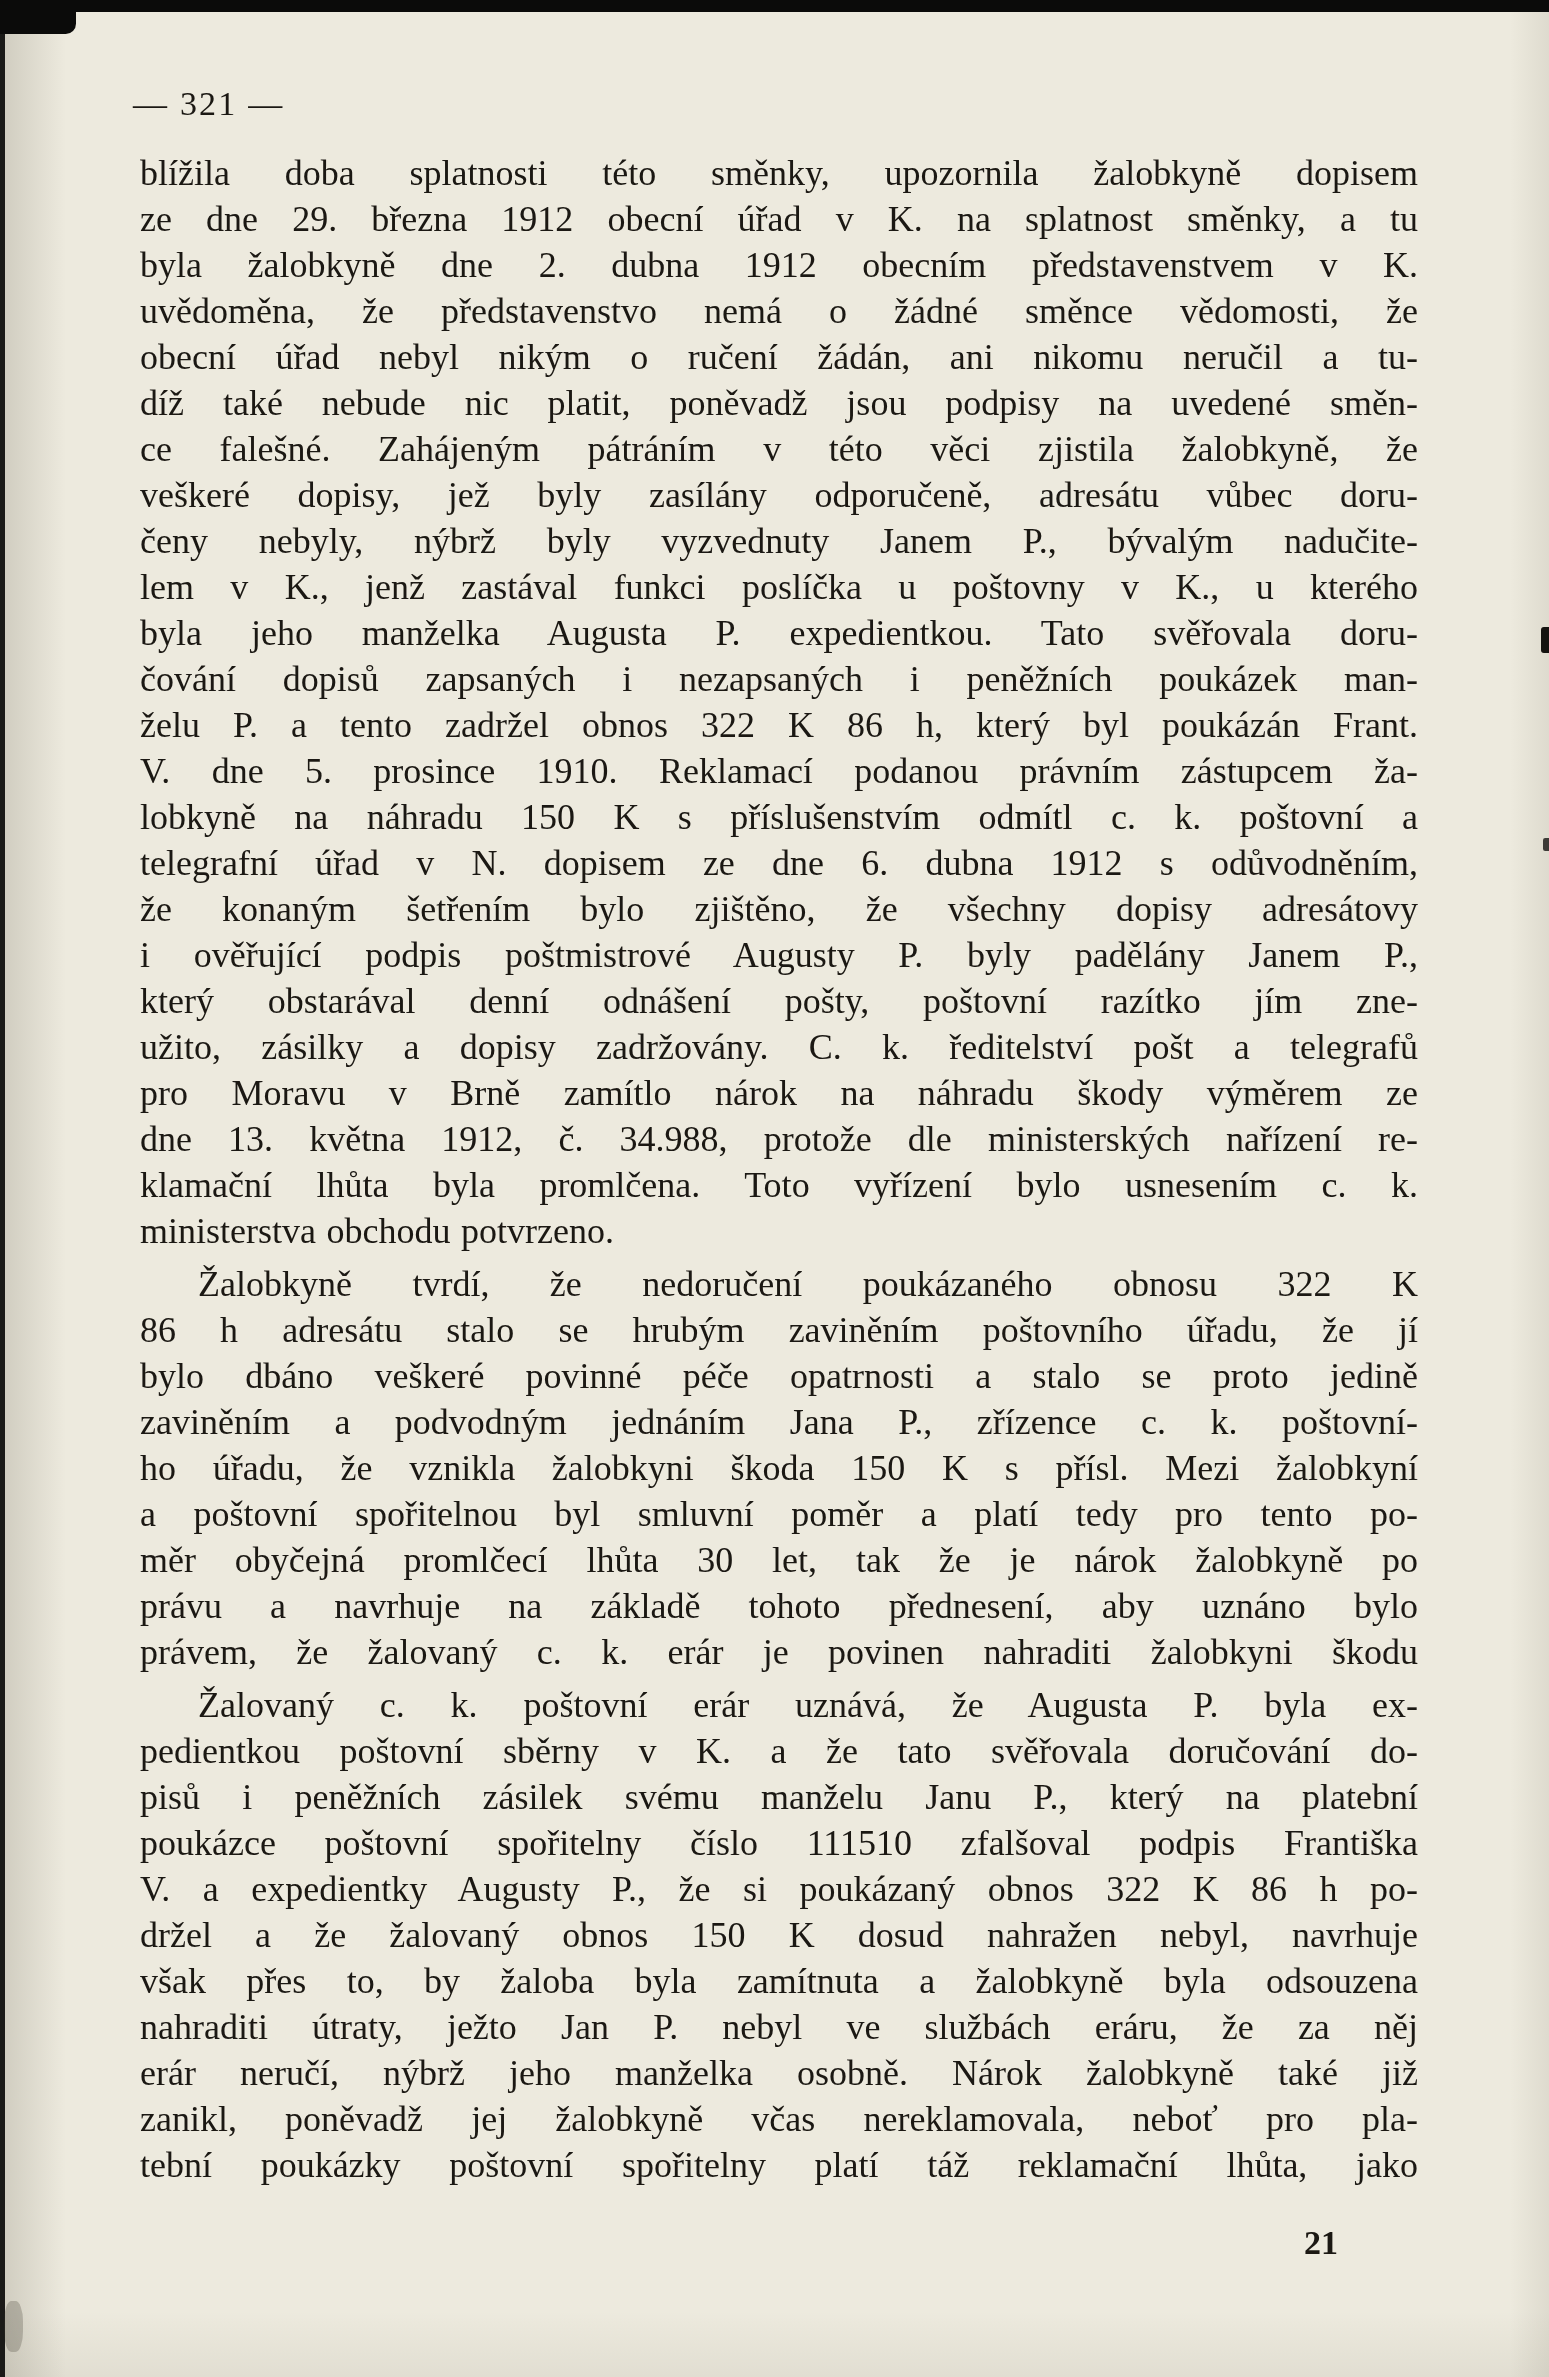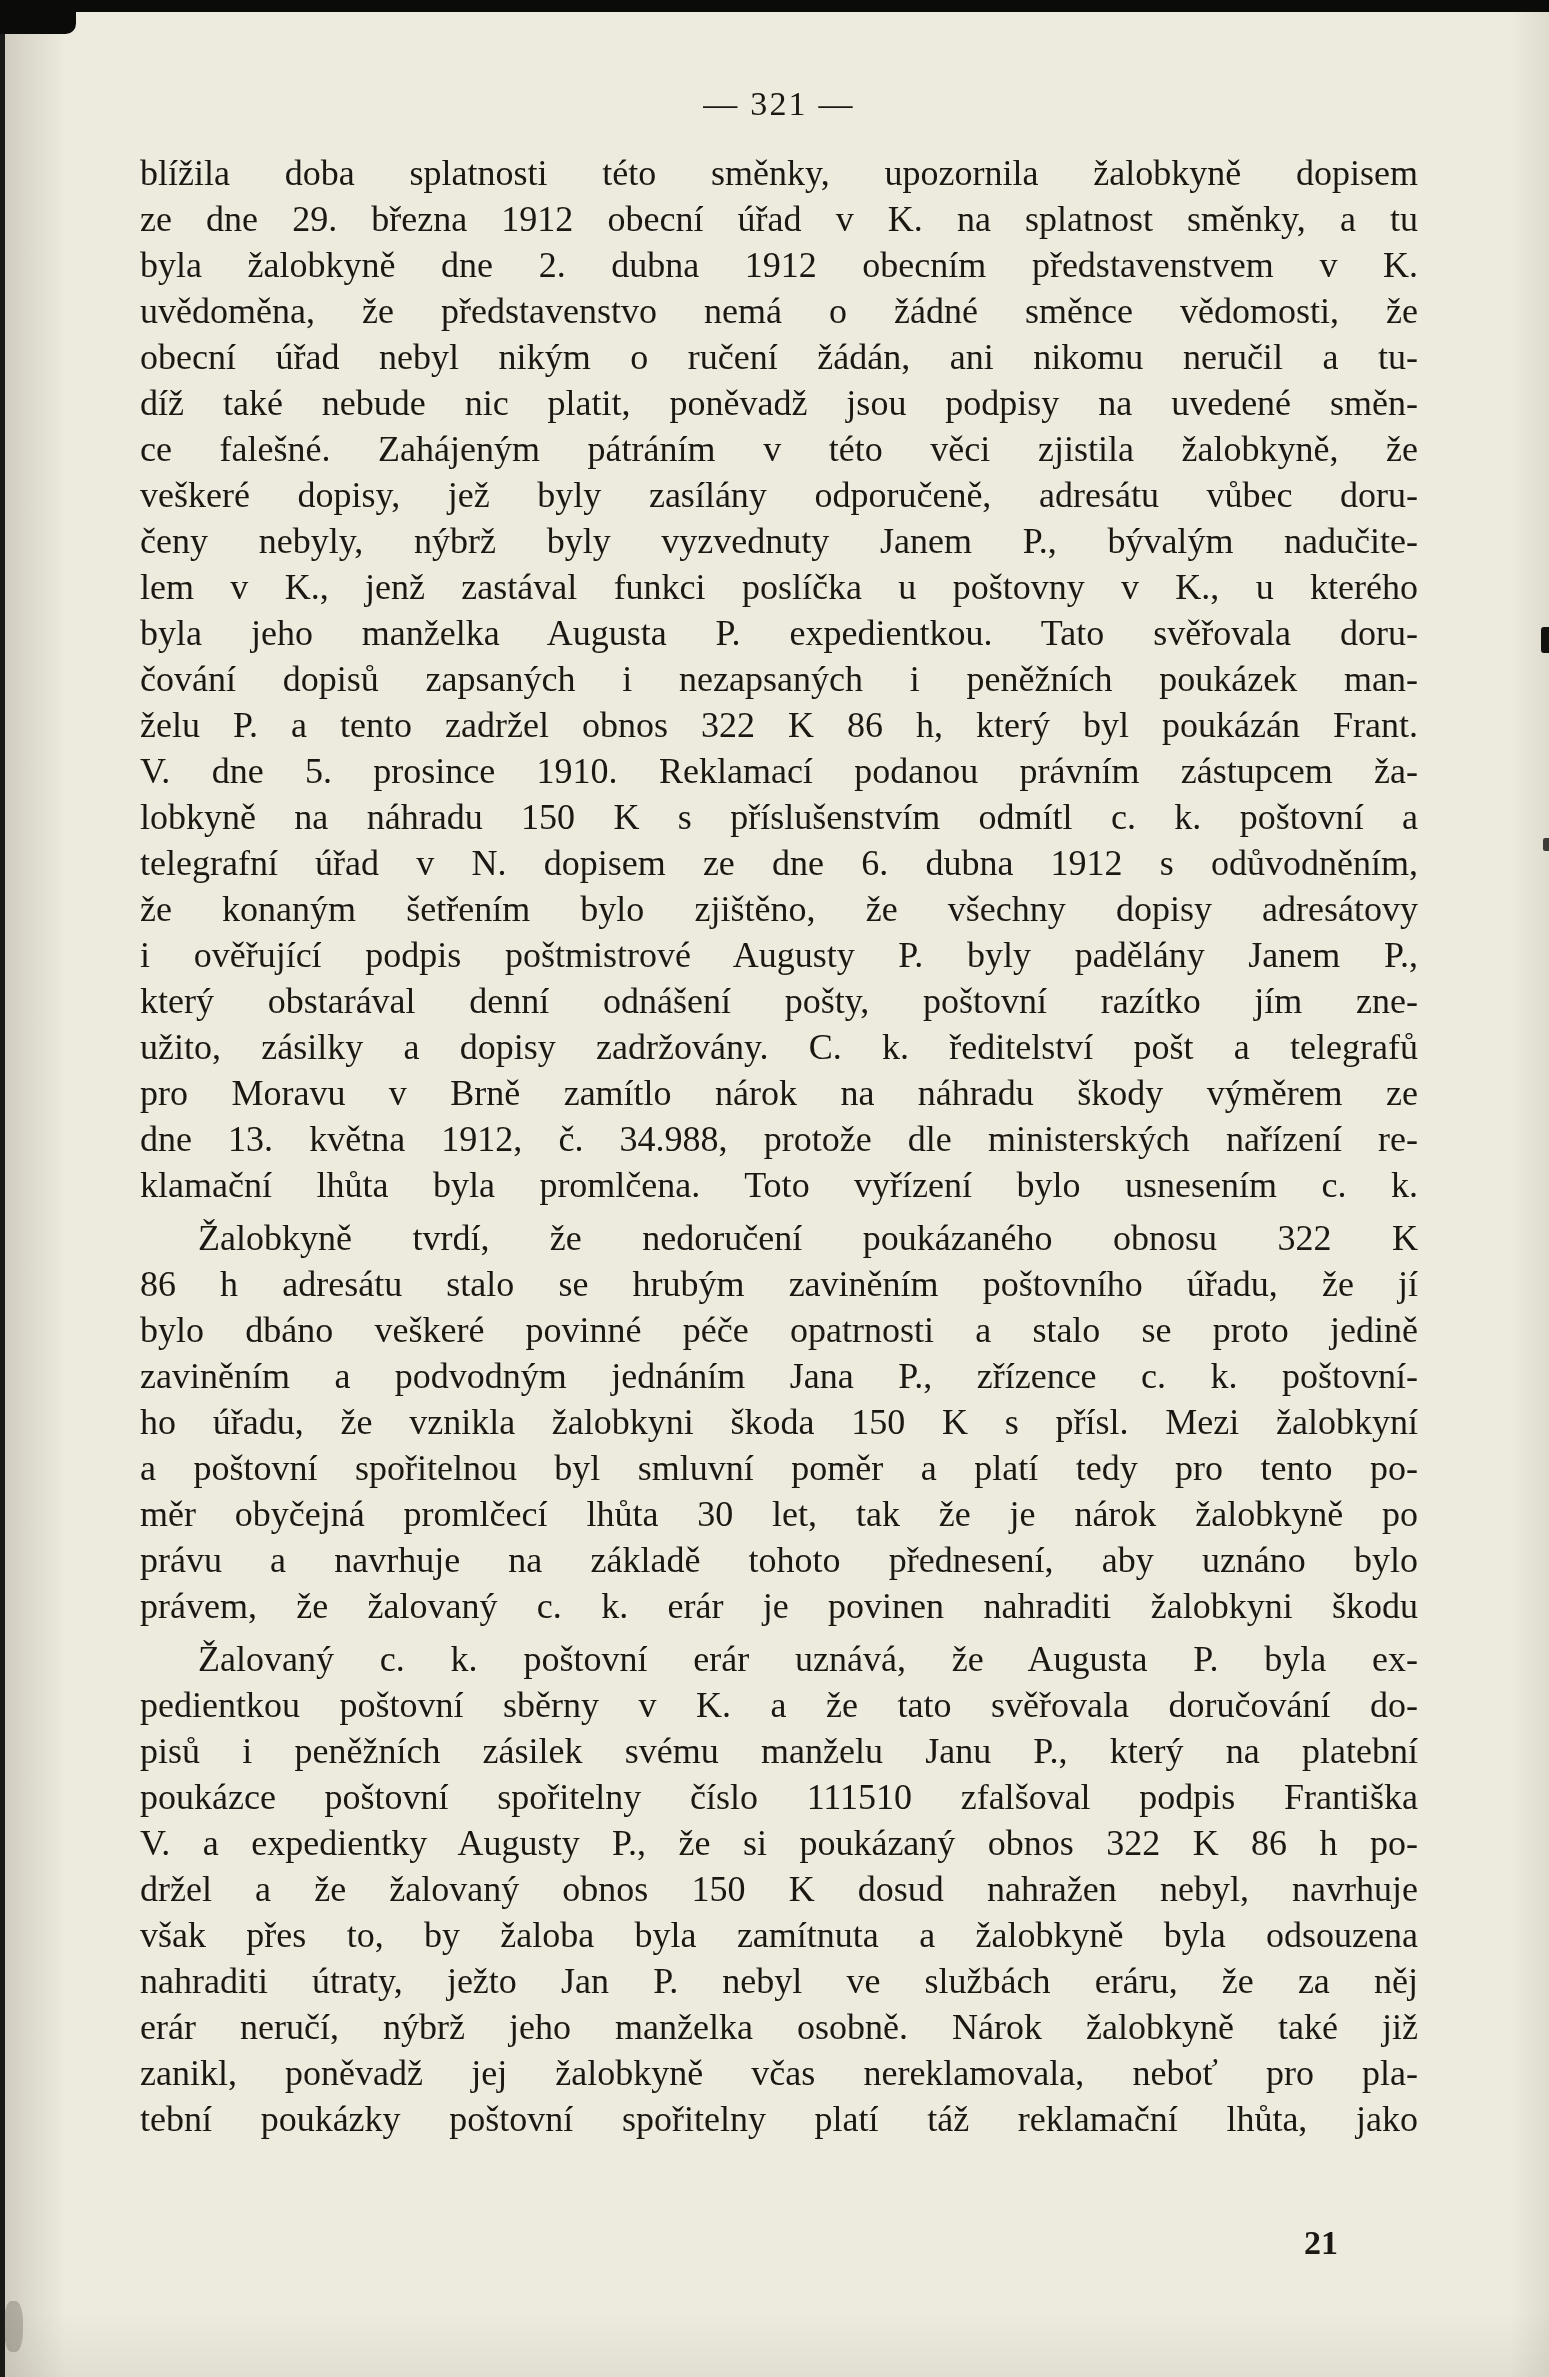--- a/index.html
+++ b/index.html
@@ -57,21 +57,20 @@
     width: 19px; height: 51px;
     background: rgba(60,56,45,0.25);
     border-radius: 40%;
   }
 
   
   .header {
     position: absolute;
     top: 85px; left: 133px;
     width: 1292px;
-    text-align: center;
     font-size: 34px;
     letter-spacing: 2.2px;
     white-space: pre;
   }
   .body-text {
     position: absolute;
     top: 143px; left: 133px;
     width: 1292px;
     font-size: 36px;
     line-height: 46px;
@@ -132,20 +131,21 @@
 V. dne 5. prosince 1910. Reklamací podanou právním zástupcem ža-
 lobkyně na náhradu 150 K s příslušenstvím odmítl c. k. poštovní a
 telegrafní úřad v N. dopisem ze dne 6. dubna 1912 s odůvodněním,
 že konaným šetřením bylo zjištěno, že všechny dopisy adresátovy
 i ověřující podpis poštmistrové Augusty P. byly padělány Janem P.,
 který obstarával denní odnášení pošty, poštovní razítko jím zne-
 užito, zásilky a dopisy zadržovány. C. k. ředitelství pošt a telegrafů
 pro Moravu v Brně zamítlo nárok na náhradu škody výměrem ze
 dne 13. května 1912, č. 34.988, protože dle ministerských nařízení re-
 klamační lhůta byla promlčena. Toto vyřízení bylo usnesením c. k.</span>
+      <span class="para-last">ministerstva obchodu potvrzeno.</span>
     </p>
 
     <p class="para indented">
       <span class="para-body">Žalobkyně tvrdí, že nedoručení poukázaného obnosu 322 K
 86 h adresátu stalo se hrubým zaviněním poštovního úřadu, že jí
 bylo dbáno veškeré povinné péče opatrnosti a stalo se proto jedině
 zaviněním a podvodným jednáním Jana P., zřízence c. k. poštovní-
 ho úřadu, že vznikla žalobkyni škoda 150 K s přísl. Mezi žalobkyní
 a poštovní spořitelnou byl smluvní poměr a platí tedy pro tento po-
 měr obyčejná promlčecí lhůta 30 let, tak že je nárok žalobkyně po

